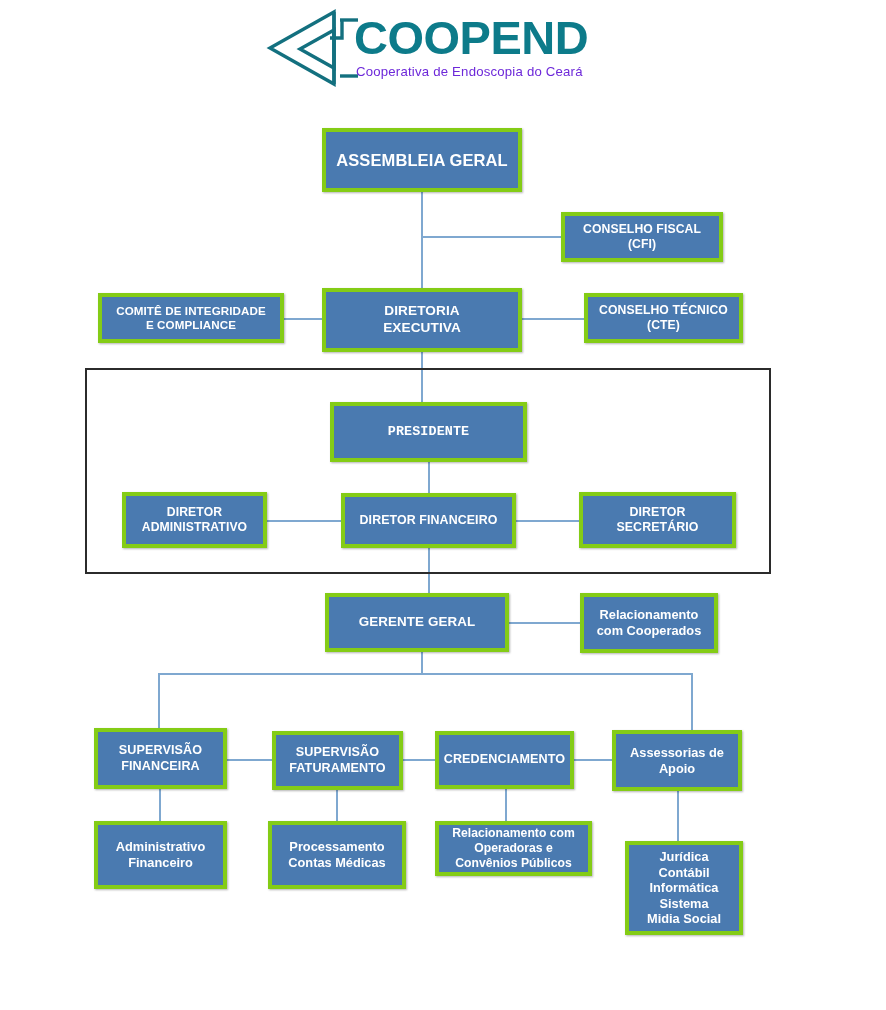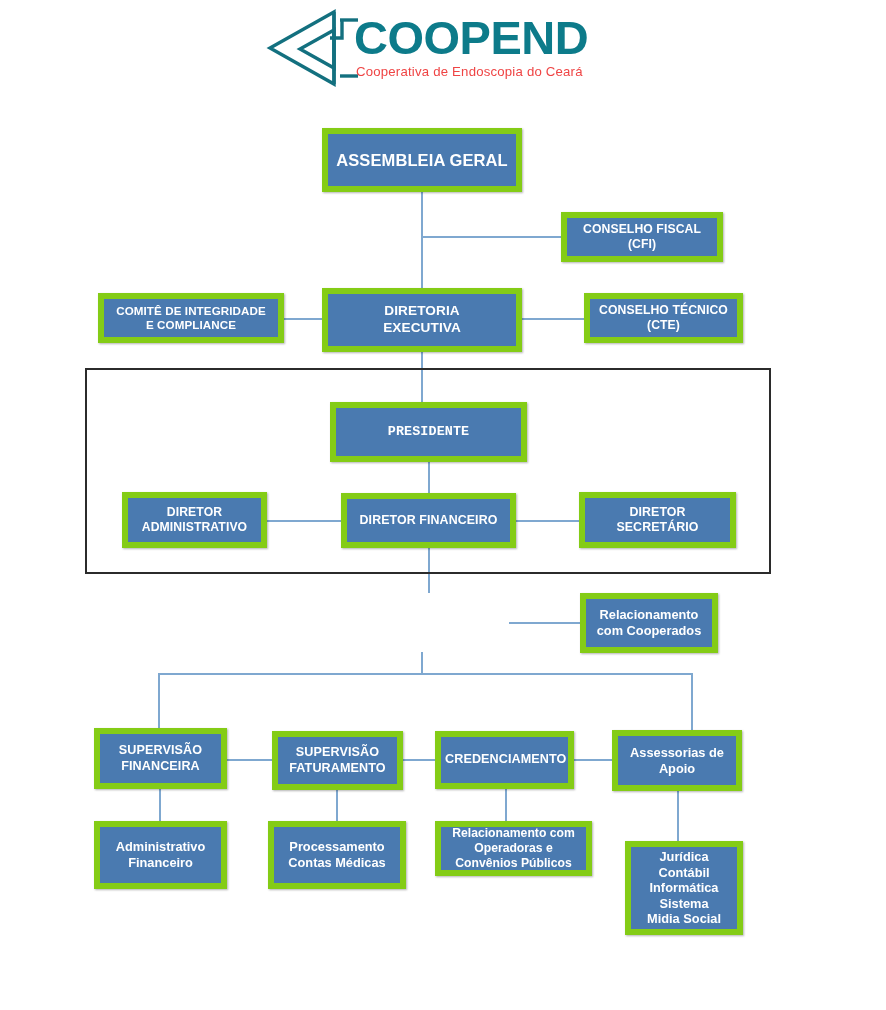--- a/index.html
+++ b/index.html
@@ -38,40 +38,40 @@
     font-weight: bold;
     letter-spacing: -0.5px;
     color: #0d7b8a;
     line-height: 1;
   }
   #logo-tagline {
     position: absolute;
     left: 104px;
     top: 60px;
     font-size: 13.2px;
-    color: #ef4444;
+    color: #6d28d9;
     letter-spacing: 0.2px;
     white-space: nowrap;
   }
 
   
   #chart {
     position: absolute;
     left: 0;
     top: 0;
     width: 886px;
     height: 1010px;
   }
 
   
   .node {
     position: absolute;
     box-sizing: border-box;
     background: #4a7ab0;
-    border: 6px solid #84cc16;
+    border: 4px solid #84cc16;
     color: #ffffff;
     display: flex;
     align-items: center;
     justify-content: center;
     text-align: center;
     line-height: 1.22;
     box-shadow: 1px 1px 2px rgba(0,0,0,0.30);
     z-index: 3;
     padding: 2px 4px;
   }
@@ -199,20 +199,23 @@
   </div>
 
   <div class="node caps" style="left:341px; top:493px; width:175px; height:55px; font-size:12.4px;">
     <span>DIRETOR FINANCEIRO</span>
   </div>
 
   <div class="node caps" style="left:579px; top:492px; width:157px; height:56px; font-size:12.4px;">
     <span>DIRETOR<br>SECRETÁRIO</span>
   </div>
 
+  <div class="node caps" style="left:325px; top:593px; width:184px; height:59px; font-size:13.4px;">
+    <span>GERENTE GERAL</span>
+  </div>
 
   <div class="node mixed" style="left:580px; top:593px; width:138px; height:60px; font-size:12.8px;">
     <span>Relacionamento<br>com  Cooperados</span>
   </div>
 
   <div class="node caps" style="left:94px; top:728px; width:133px; height:61px; font-size:12.6px;">
     <span>SUPERVISÃO<br>FINANCEIRA</span>
   </div>
 
   <div class="node caps" style="left:272px; top:731px; width:131px; height:59px; font-size:12.6px;">

